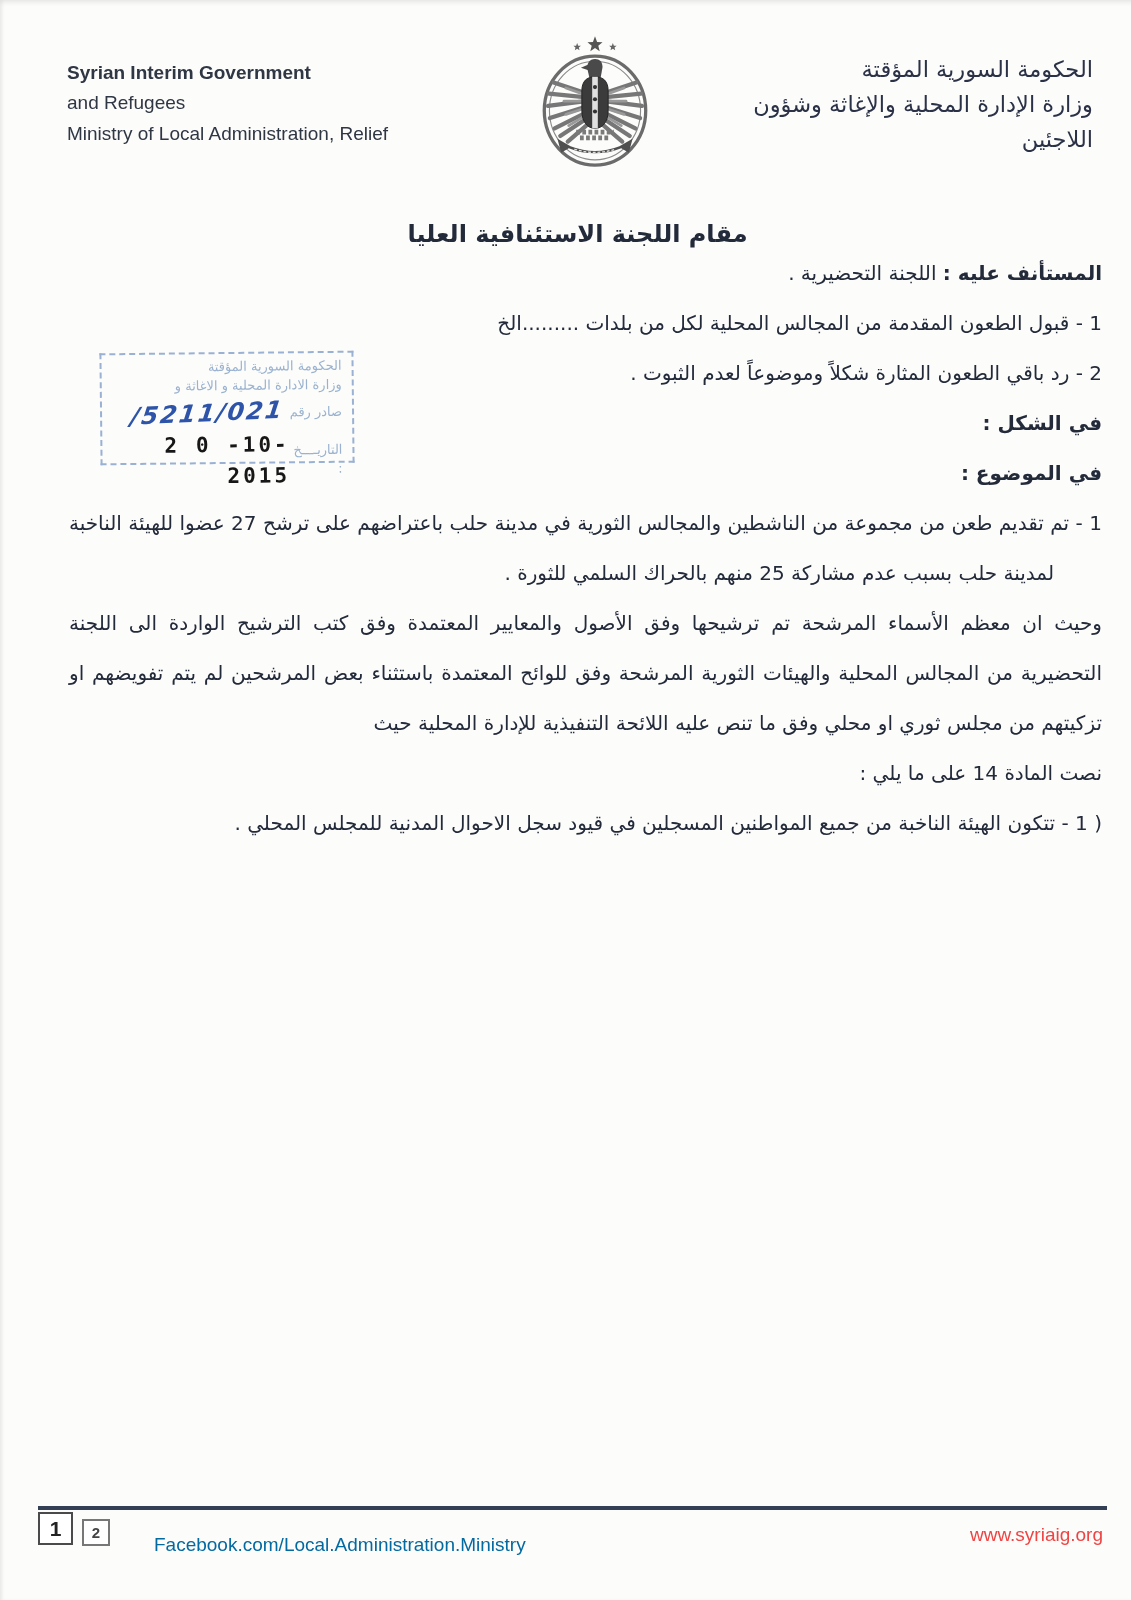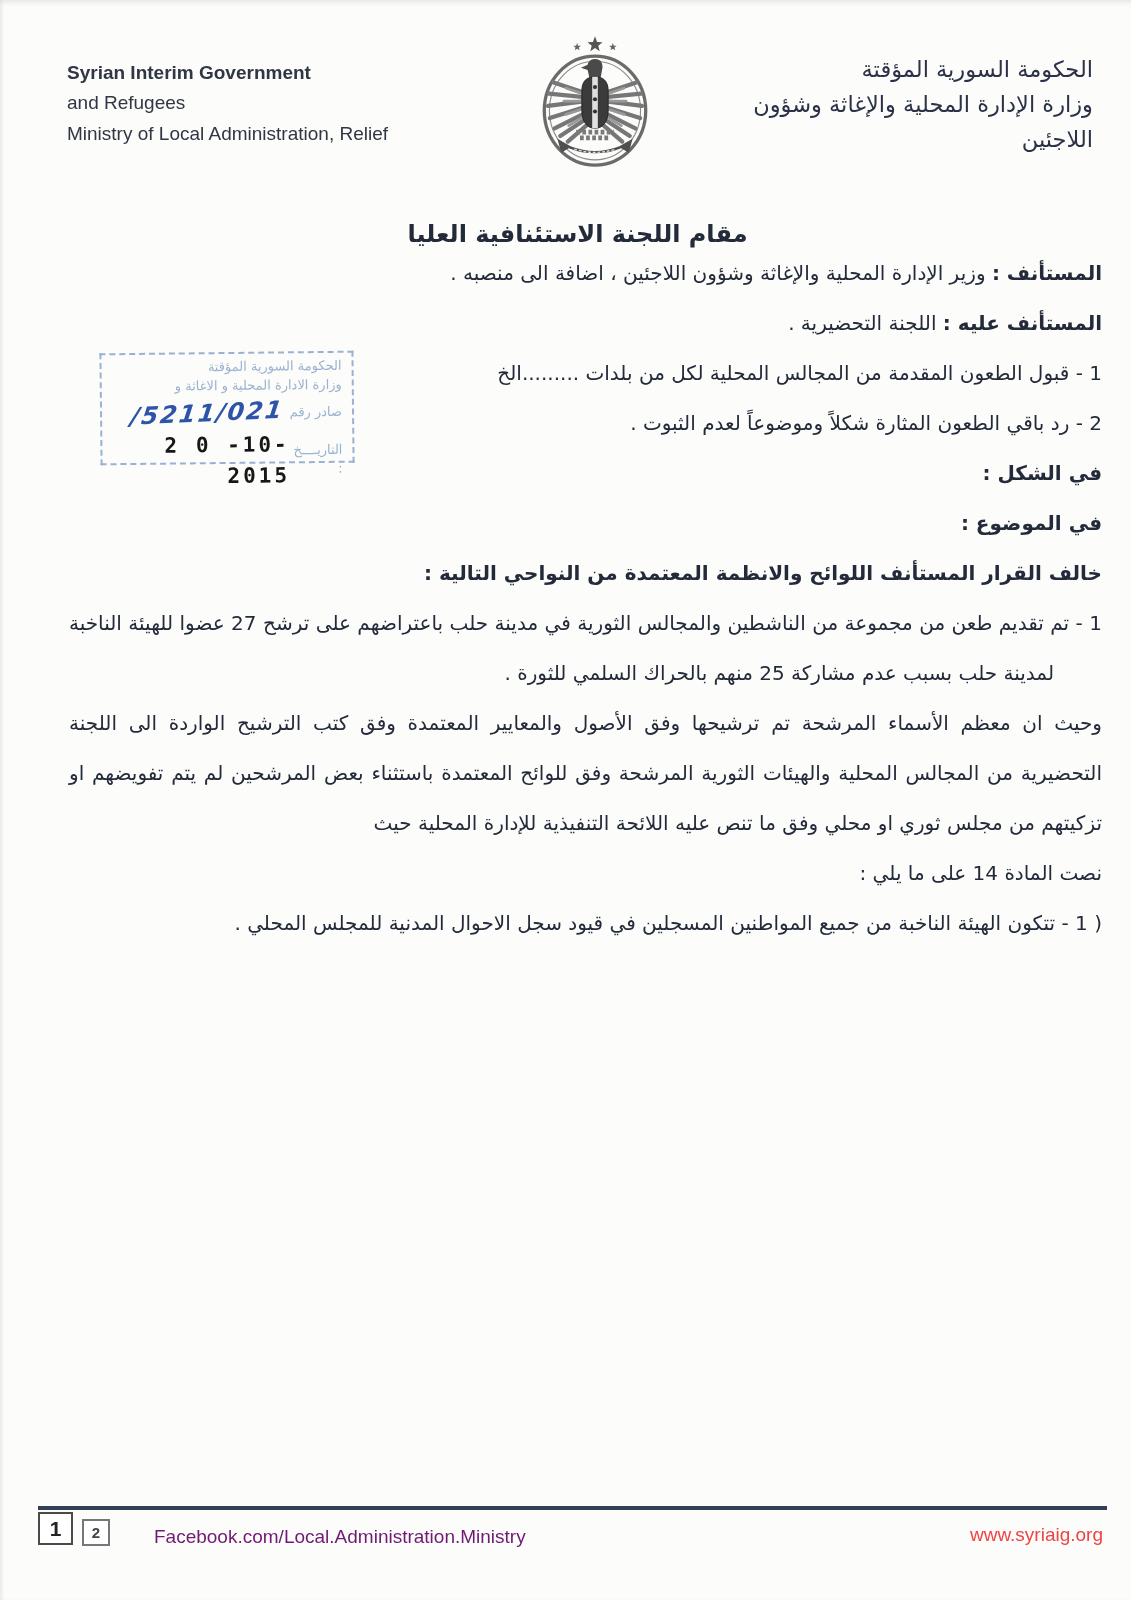--- a/index.html
+++ b/index.html
@@ -56,21 +56,21 @@
   
   .footer { position:absolute; left:0; right:0; top:1506px; }
   .footer-rule { margin:0 36px 0 38px; height:4px; background:#333f54; }
   .footer-row { display:flex; align-items:flex-start; padding:3px 40px 0 38px;
                 font-family:"Liberation Sans", sans-serif; }
   .pagebox { border:2.5px solid #4a4a4a; display:flex; align-items:center; justify-content:center;
              font-weight:bold; background:#fff; color:#222; }
   .pb1 { width:31px; height:29px; font-size:21px; margin-top:-1px; }
   .pb2 { width:24px; height:23px; font-size:15px; margin-top:6px; margin-left:9px;
          border-width:2px; border-color:#777; color:#444; }
-  .fb  { margin-left:44px; margin-top:13px; font-size:19px; color:#701a75; }
+  .fb  { margin-left:44px; margin-top:21px; font-size:19px; color:#0369a1; }
   .web { margin-left:auto; margin-top:11px; font-size:19px; color:#ef4444; }
 </style>
 </head>
 <body>
 
 <div class="page">
 
   <div class="header">
     <div class="hdr-en">
       <div class="l1">Syrian Interim Government</div>
@@ -155,41 +155,36 @@
       <span class="stamp-num">/5211/021</span>
     </div>
     <div class="stamp-row">
       <span class="faint">التاريــــخ :</span>
       <span class="stamp-date">2 0 -10- 2015</span>
     </div>
   </div>
 
   <div class="body">
 
-    <p class="appellant">
-      <span class="b">المستأنف :</span>
-      <span>وزير الإدارة المحلية والإغاثة وشؤون اللاجئين ، اضافة الى منصبه .</span>
-    </p>
 
     <p class="appellee">
       <span class="b">المستأنف عليه :</span>
       <span>اللجنة التحضيرية .</span>
     </p>
 
 
 
     <p class="item">1 - قبول الطعون المقدمة من المجالس المحلية لكل من بلدات .........الخ</p>
     <p class="item">2 - رد باقي الطعون المثارة شكلاً وموضوعاً لعدم الثبوت .</p>
 
     <p class="h-line">في الشكل :</p>
 
 
     <p class="h-subject">في الموضوع :</p>
 
-    <p class="intro">خالف القرار المستأنف اللوائح والانظمة المعتمدة من النواحي التالية :</p>
 
     <p class="hang">1 - تم تقديم طعن من مجموعة من الناشطين والمجالس الثورية في مدينة حلب باعتراضهم على ترشح 27 عضوا للهيئة الناخبة لمدينة حلب بسبب عدم مشاركة 25 منهم بالحراك السلمي للثورة .</p>
 
     <p class="para2">وحيث  ان معظم الأسماء المرشحة تم ترشيحها وفق الأصول والمعايير المعتمدة وفق كتب الترشيح الواردة الى اللجنة التحضيرية من المجالس المحلية والهيئات الثورية المرشحة وفق للوائح المعتمدة  باستثناء بعض المرشحين لم يتم تفويضهم او تزكيتهم من مجلس ثوري او محلي وفق ما تنص عليه اللائحة التنفيذية للإدارة المحلية حيث</p>
     <p class="para2-end">نصت المادة 14  على ما يلي :</p>
 
     <p class="subitem">( 1 - تتكون الهيئة الناخبة  من جميع المواطنين المسجلين في قيود سجل الاحوال المدنية للمجلس المحلي .</p>
 
   </div>
 

